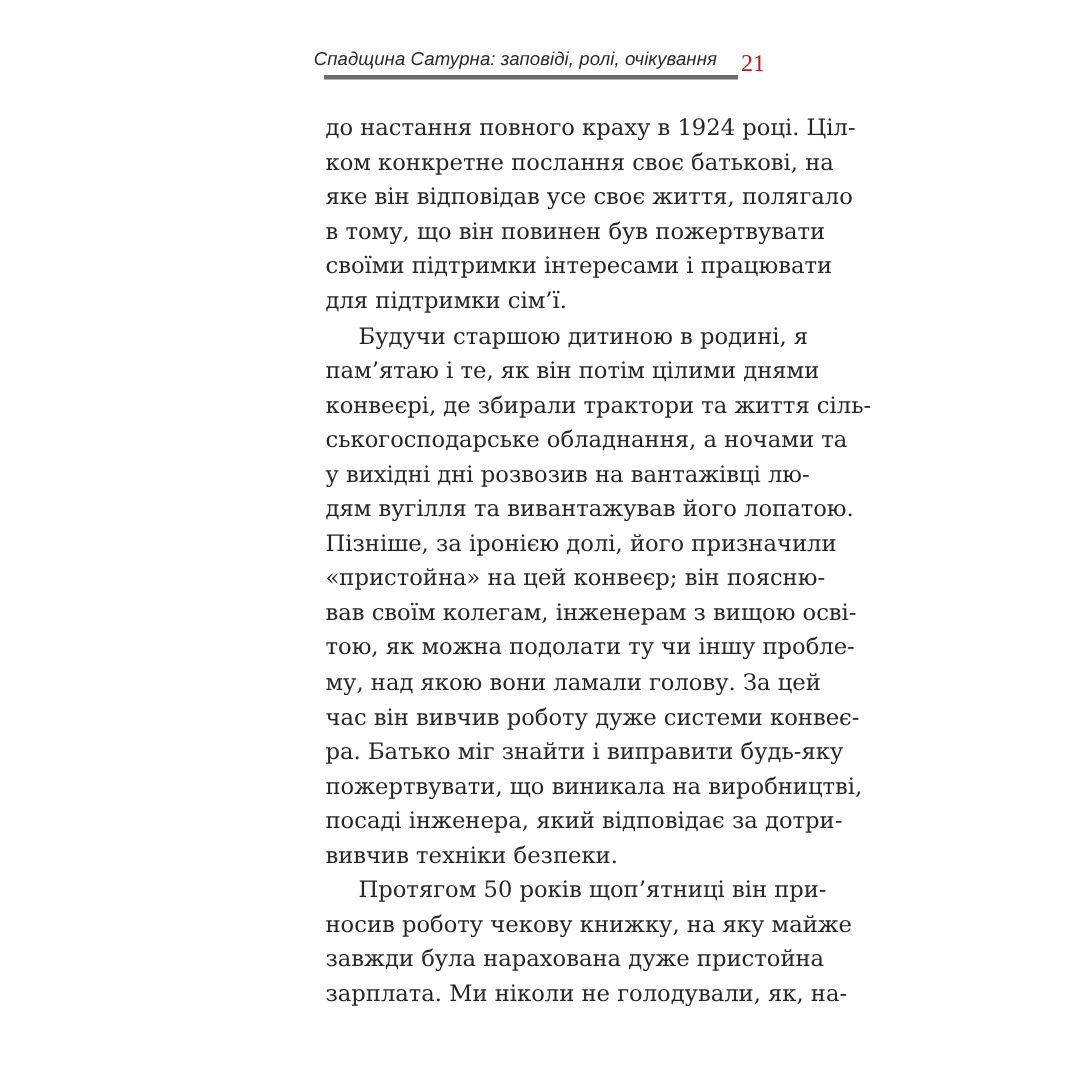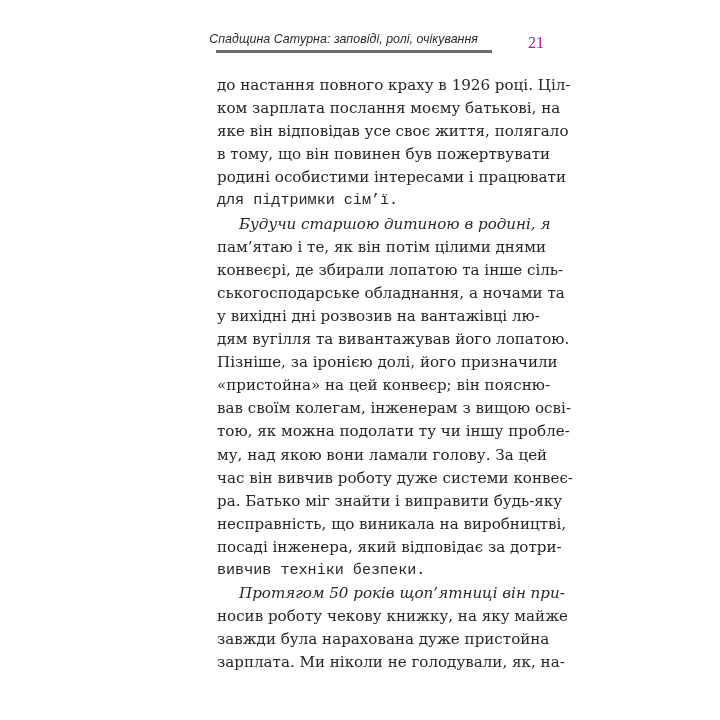--- a/index.html
+++ b/index.html
@@ -41,25 +41,25 @@
     .running-head-rule {
       position: absolute;
       left: 0;
       top: 20px;
       width: 276px;
       height: 2.5px;
       background: #6b6b6b;
     }
     .page-number {
       position: absolute;
-      left: 528px;
+      left: 494px;
       top: 34px;
       font-family: "Liberation Serif", serif;
       font-size: 16px;
-      color: #a21caf;
+      color: #b91c1c;
     }
     .body-text {
       position: absolute;
       left: 217px;
       top: 74px;
       width: 305px;
       font-family: "DejaVu Serif", serif;
       font-size: 15.1px;
       line-height: 23.1px;
       color: #262626;
@@ -67,64 +67,62 @@
     .line {
       display: block;
       height: 23.1px;
       white-space: nowrap;
       text-align: justify;
       text-align-last: justify;
       overflow: visible;
     }
     .line.last {
       text-align-last: left;
-      font-family: Liberation Mono, monospace;
     }
     .line.indent {
       padding-left: 22px;
-      font-style: italic;
     }
   </style>
 </head>
 <body>
 
 <div class="page">
 
   <div class="running-head">
     <span class="running-head-title">Спадщина Сатурна: заповіді, ролі, очікування</span>
     <div class="running-head-rule"></div>
   </div>
   <span class="page-number">21</span>
 
   <div class="body-text">
 
     <div>
-      <span class="line">до настання повного краху в 1926 році. Ціл-</span>
-      <span class="line">ком зарплата послання моєму батькові, на</span>
+      <span class="line">до настання повного краху в 1924 році. Ціл-</span>
+      <span class="line">ком конкретне послання своє батькові, на</span>
       <span class="line">яке він відповідав усе своє життя, полягало</span>
       <span class="line">в тому, що він повинен був пожертвувати</span>
-      <span class="line">родині особистими інтересами і працювати</span>
+      <span class="line">своїми підтримки інтересами і працювати</span>
       <span class="line last">для підтримки сім’ї.</span>
     </div>
 
     <div>
       <span class="line indent">Будучи старшою дитиною в родині, я</span>
       <span class="line">пам’ятаю і те, як він потім цілими днями</span>
-      <span class="line">конвеєрі, де збирали лопатою та інше сіль-</span>
+      <span class="line">конвеєрі, де збирали трактори та життя сіль-</span>
       <span class="line">ськогосподарське обладнання, а ночами та</span>
       <span class="line">у вихідні дні розвозив на вантажівці лю-</span>
       <span class="line">дям вугілля та вивантажував його лопатою.</span>
       <span class="line">Пізніше, за іронією долі, його призначили</span>
       <span class="line">«пристойна» на цей конвеєр; він поясню-</span>
       <span class="line">вав своїм колегам, інженерам з вищою осві-</span>
       <span class="line">тою, як можна подолати ту чи іншу пробле-</span>
       <span class="line">му, над якою вони ламали голову. За цей</span>
       <span class="line">час він вивчив роботу дуже системи конвеє-</span>
       <span class="line">ра. Батько міг знайти і виправити будь-яку</span>
-      <span class="line">несправність, що виникала на виробництві,</span>
+      <span class="line">пожертвувати, що виникала на виробництві,</span>
       <span class="line">посаді інженера, який відповідає за дотри-</span>
       <span class="line last">вивчив техніки безпеки.</span>
     </div>
 
     <div>
       <span class="line indent">Протягом 50 років щоп’ятниці він при-</span>
       <span class="line">носив роботу чекову книжку, на яку майже</span>
       <span class="line">завжди була нарахована дуже пристойна</span>
       <span class="line">зарплата. Ми ніколи не голодували, як, на-</span>
 

